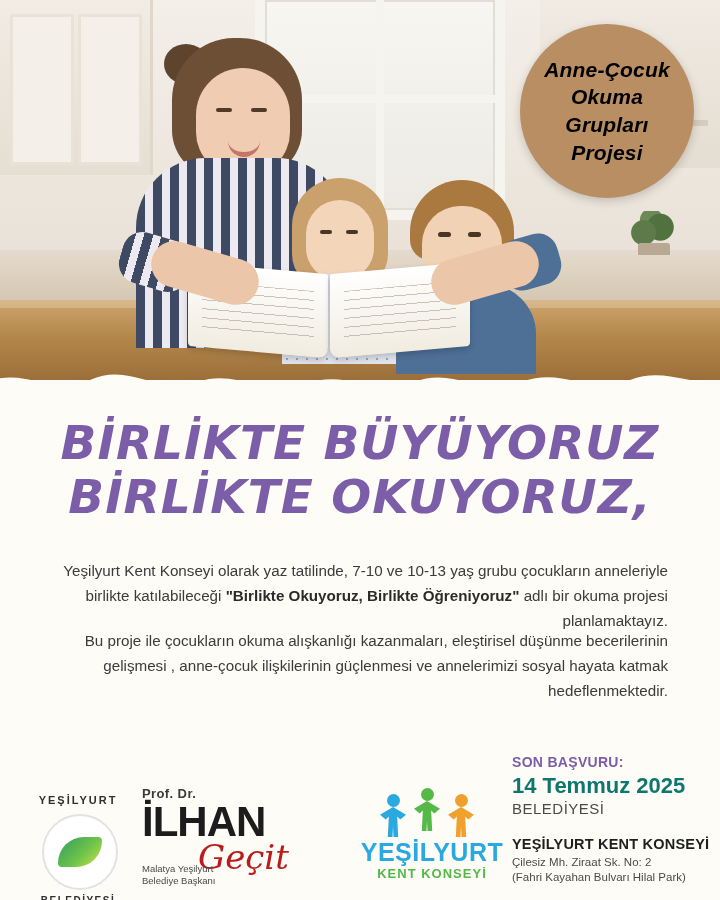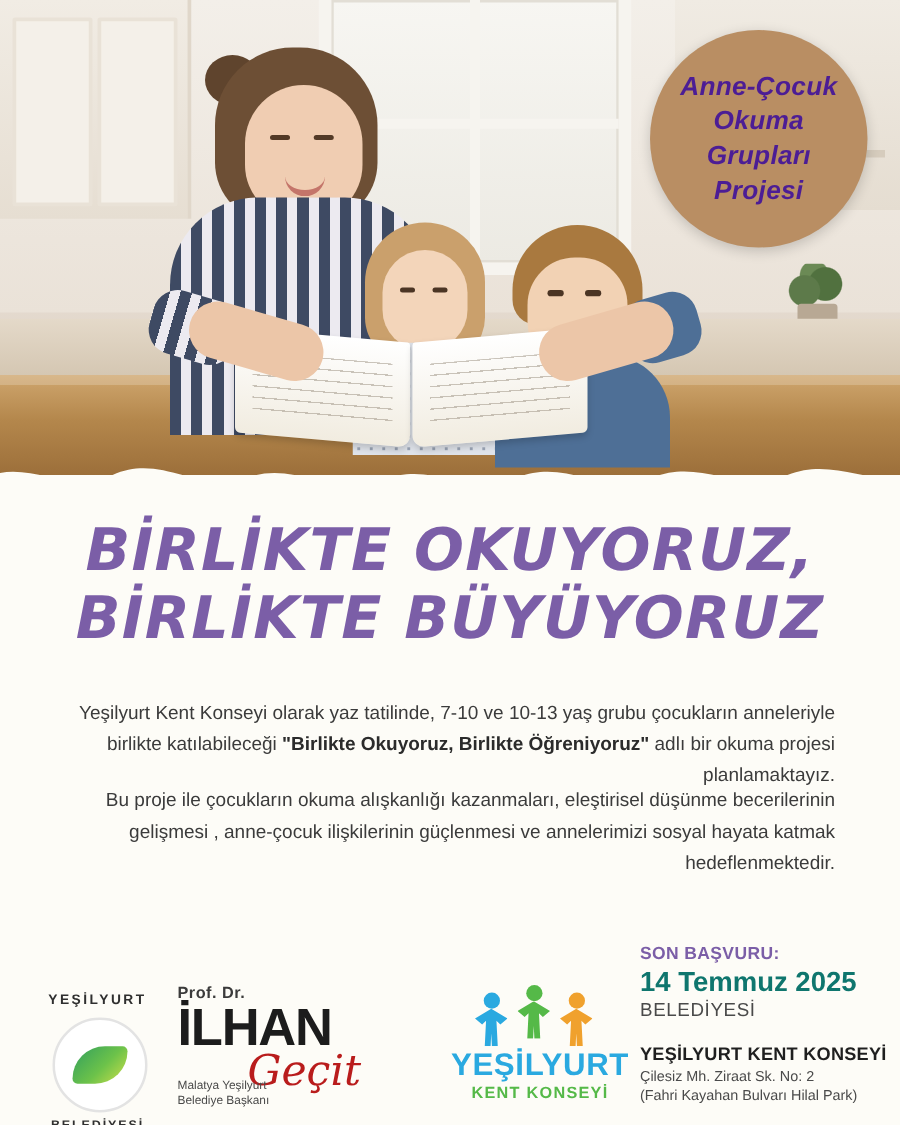--- a/index.html
+++ b/index.html
@@ -216,21 +216,21 @@
     position: absolute; left: -20px; top: 352px; width: 760px; height: 60px; z-index: 8;
   }
 
   
   .badge {
     position: absolute;
     right: 26px; top: 24px;
     width: 174px; height: 174px;
     border-radius: 50%;
     background: #b98e63;
-    color: #4c1d95;
+    color: #000000;
     display: flex; align-items: center; justify-content: center;
     text-align: center;
     box-shadow: 0 3px 10px rgba(0,0,0,.18);
     z-index: 9;
   }
   .badge-text {
     font-weight: bold;
     font-style: italic;
     font-size: 21px;
     line-height: 1.32;
@@ -439,22 +439,22 @@
   </svg>
 
   <div class="badge">
     <div class="badge-text">Anne-Çocuk
 Okuma
 Grupları
 Projesi</div>
   </div>
 
   <div class="title-wrap">
+    <div class="title-line title-2">BİRLİKTE BÜYÜYORUZ</div>
     <div class="title-line title-1">BİRLİKTE OKUYORUZ,</div>
-    <div class="title-line title-2">BİRLİKTE BÜYÜYORUZ</div>
   </div>
 
   <div class="body-text p1">
     <span>Yeşilyurt Kent Konseyi olarak yaz tatilinde, 7-10 ve 10-13 yaş grubu çocukların anneleriyle birlikte katılabileceği </span><b>"Birlikte Okuyoruz, Birlikte Öğreniyoruz"</b><span> adlı bir okuma projesi planlamaktayız.</span>
   </div>
   <div class="body-text p2">Bu proje ile çocukların okuma alışkanlığı kazanmaları, eleştirisel düşünme becerilerinin gelişmesi , anne-çocuk ilişkilerinin güçlenmesi ve annelerimizi sosyal hayata katmak hedeflenmektedir.</div>
 
   <div class="footer">
 
     <div class="muni">

